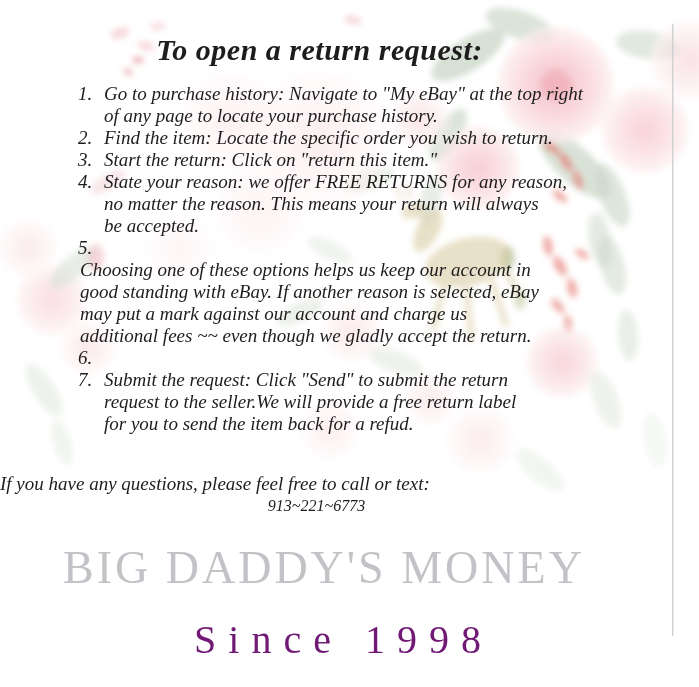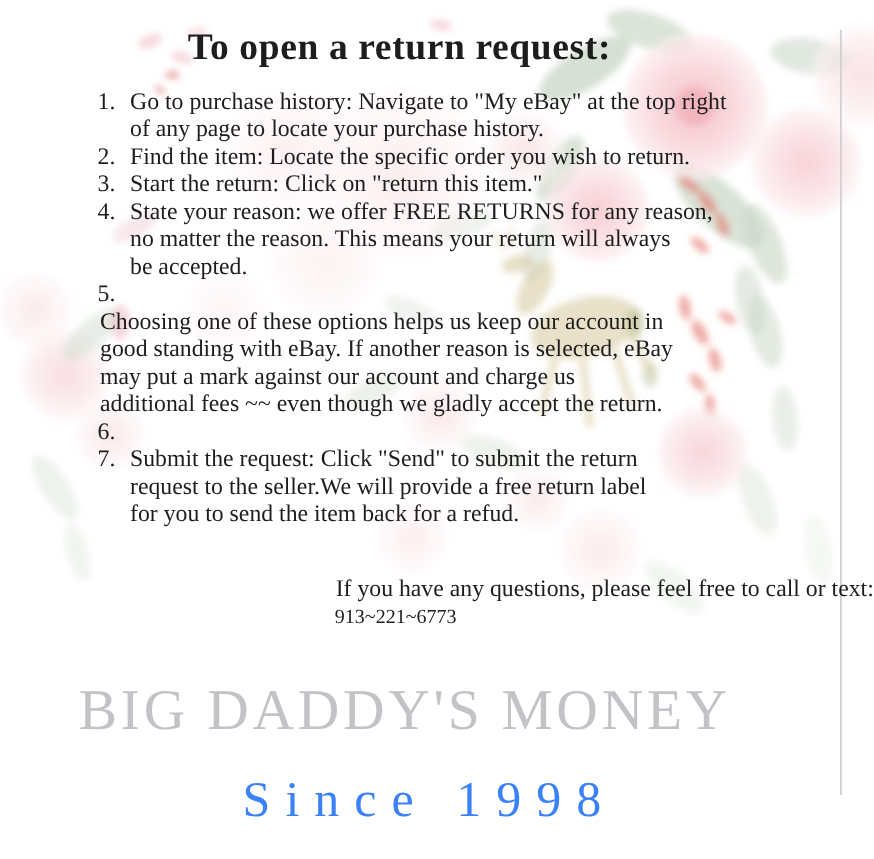--- a/index.html
+++ b/index.html
@@ -10,34 +10,34 @@
   }
   .floral{position:absolute;left:0;top:0;z-index:0;}
   .watermark-brand{
     position:absolute;top:541px;left:63px;z-index:1;
     font-size:46px;letter-spacing:3px;white-space:nowrap;
     color:#c2c3c7;font-weight:400;
   }
   .watermark-since{
     position:absolute;top:616px;left:50%;transform:translateX(-52%);z-index:1;
     font-size:40px;letter-spacing:.30em;white-space:nowrap;
-    color:#3b82f6;font-weight:400;
+    color:#701a75;font-weight:400;
   }
-  .content{position:relative;z-index:2;padding-top:20px;}
+  .content{position:relative;z-index:2;padding-top:32px;font-style:italic;}
   .title{
     margin:0 60px 0 0;text-align:center;
     font-size:30px;line-height:36px;font-weight:bold;letter-spacing:.5px;
   }
   .steps{margin:15px 0 0 78px;font-size:19px;line-height:22px;}
   .step{display:flex;}
   .step .num{width:26px;flex:none;}
   .step .txt{white-space:pre;}
   .reasons{margin-left:172px;}
   .note{white-space:pre;margin-left:2px;}
-  .contact{margin:38px 0 0 0;text-align:right;font-size:19px;line-height:22px;}
+  .contact{margin:38px 0 0 0;text-align:left;font-size:19px;line-height:22px;}
   .phone{margin:0 66px 0 0;text-align:center;font-size:16px;line-height:22px;}
 </style>
 </head>
 <body>
 
 <div class="canvas">
 
   <svg class="floral" width="699" height="687" viewBox="0 0 699 687" aria-hidden="true">
     <defs>
       <radialGradient id="pinkG">

